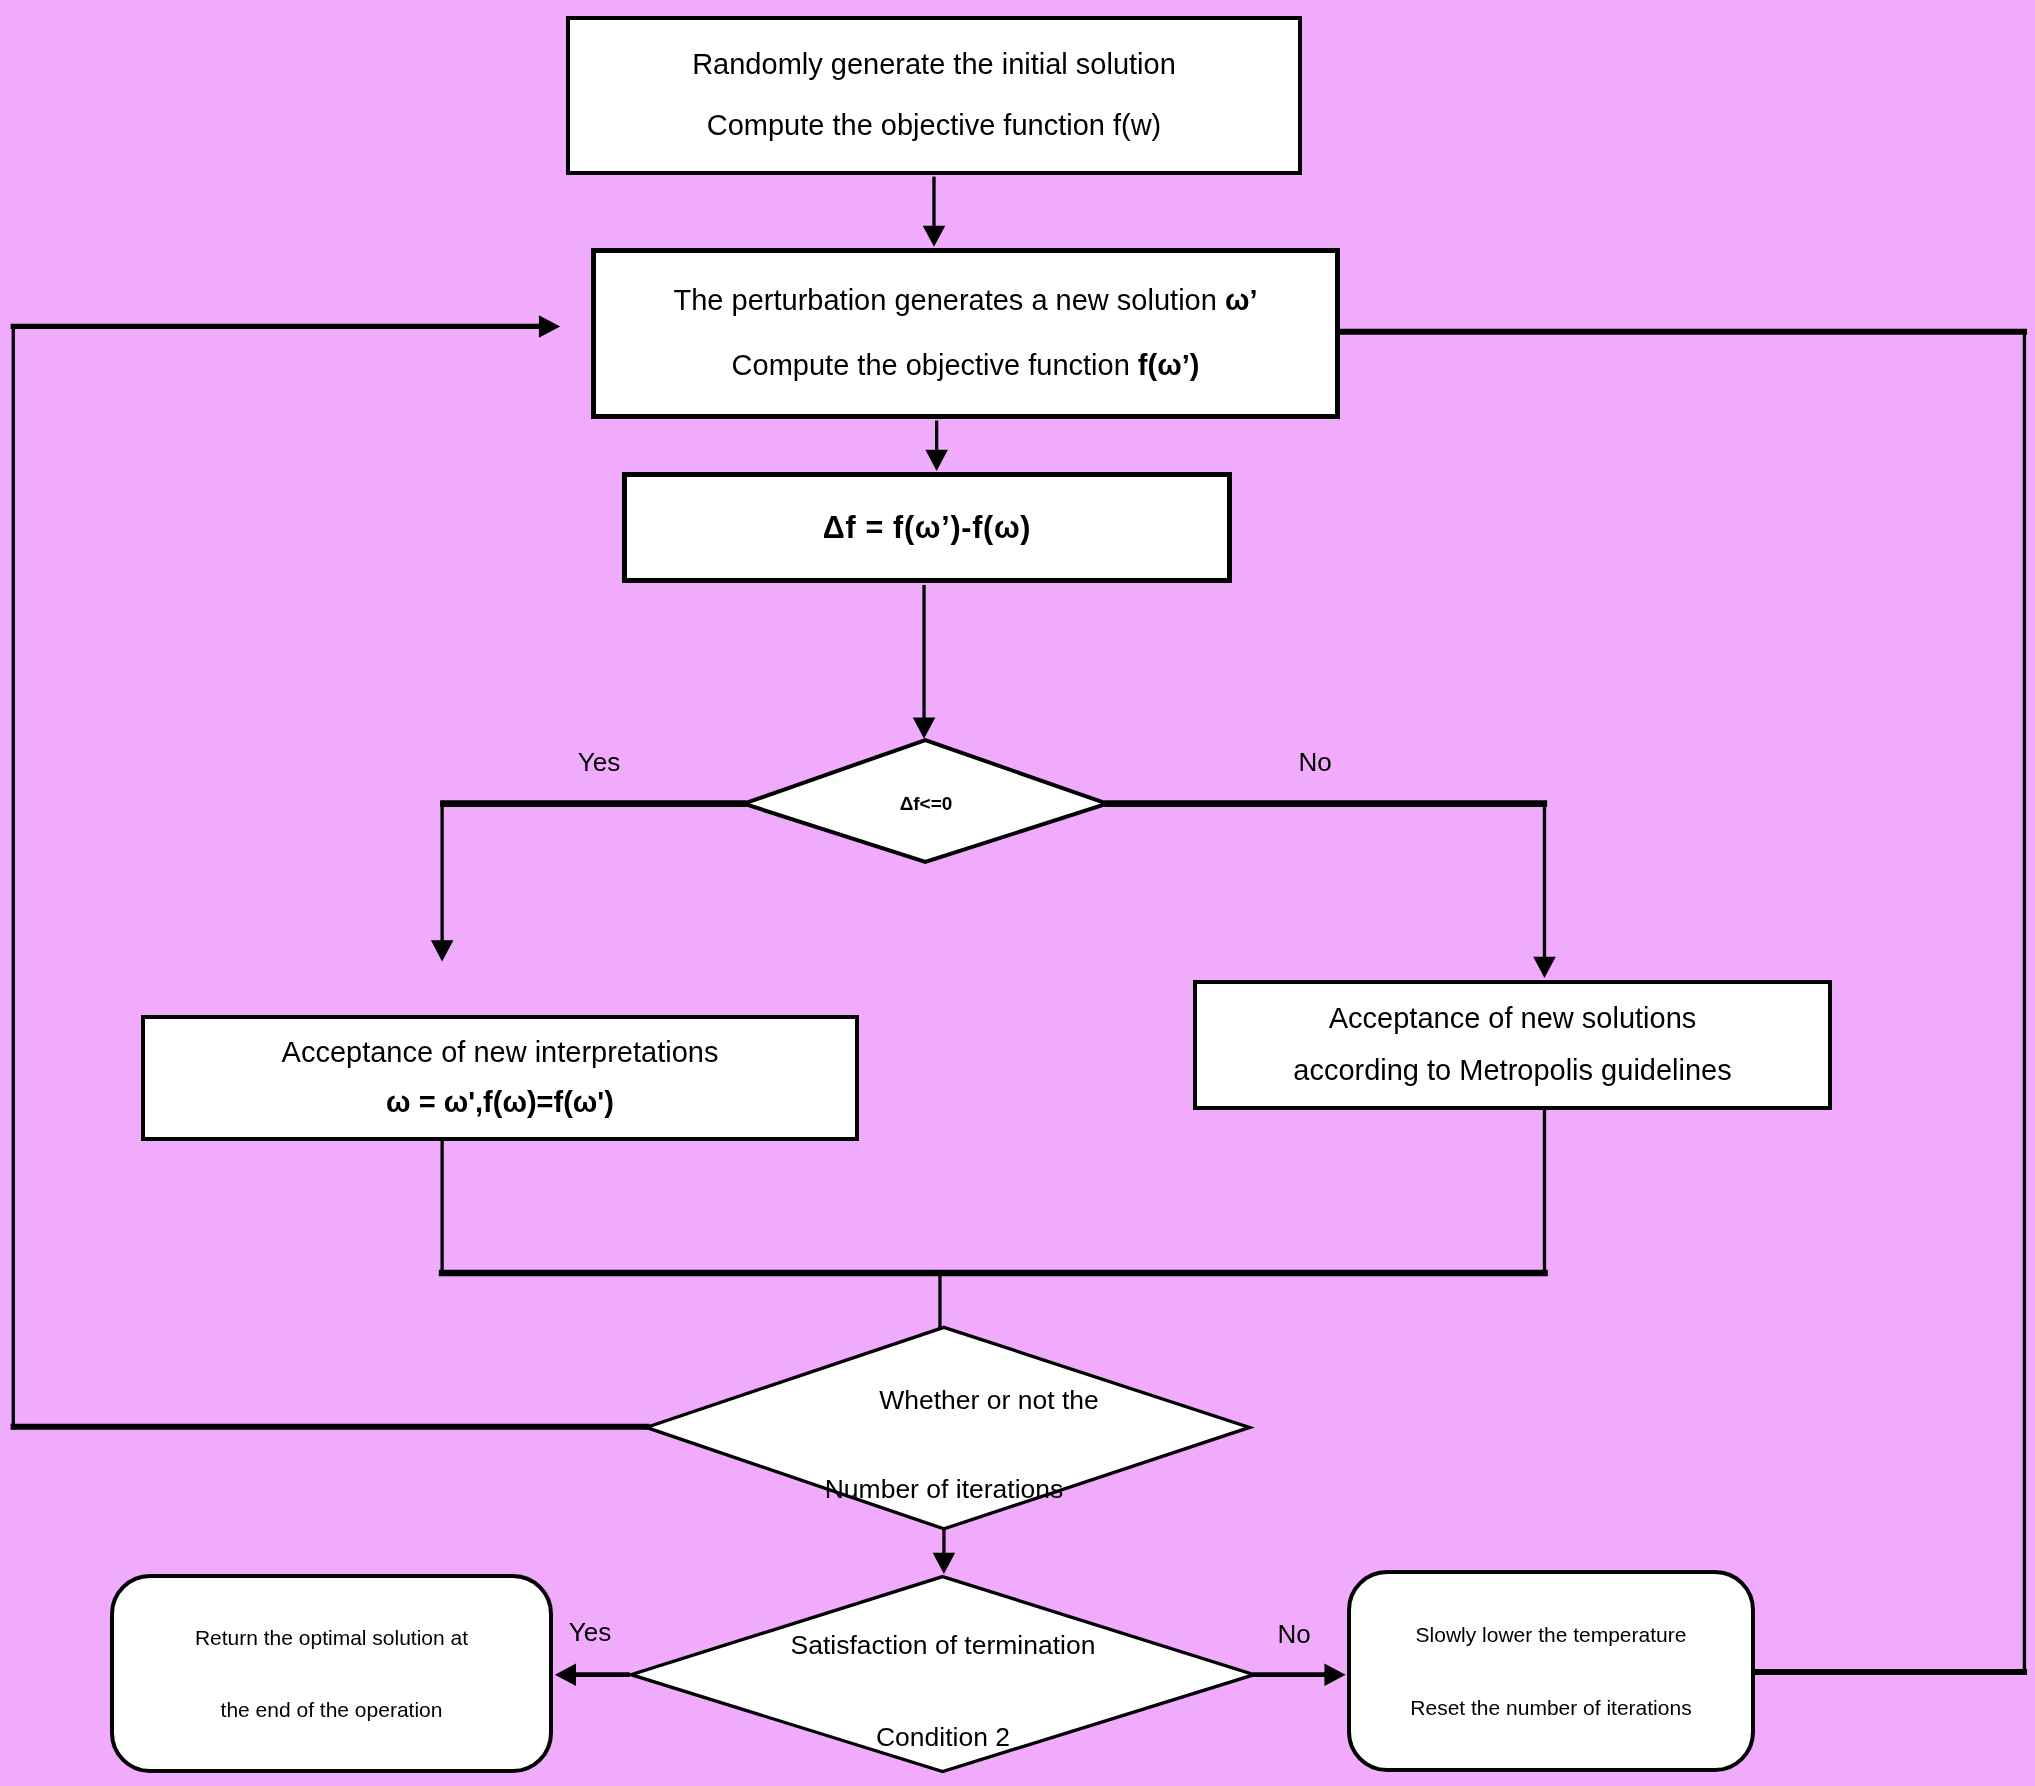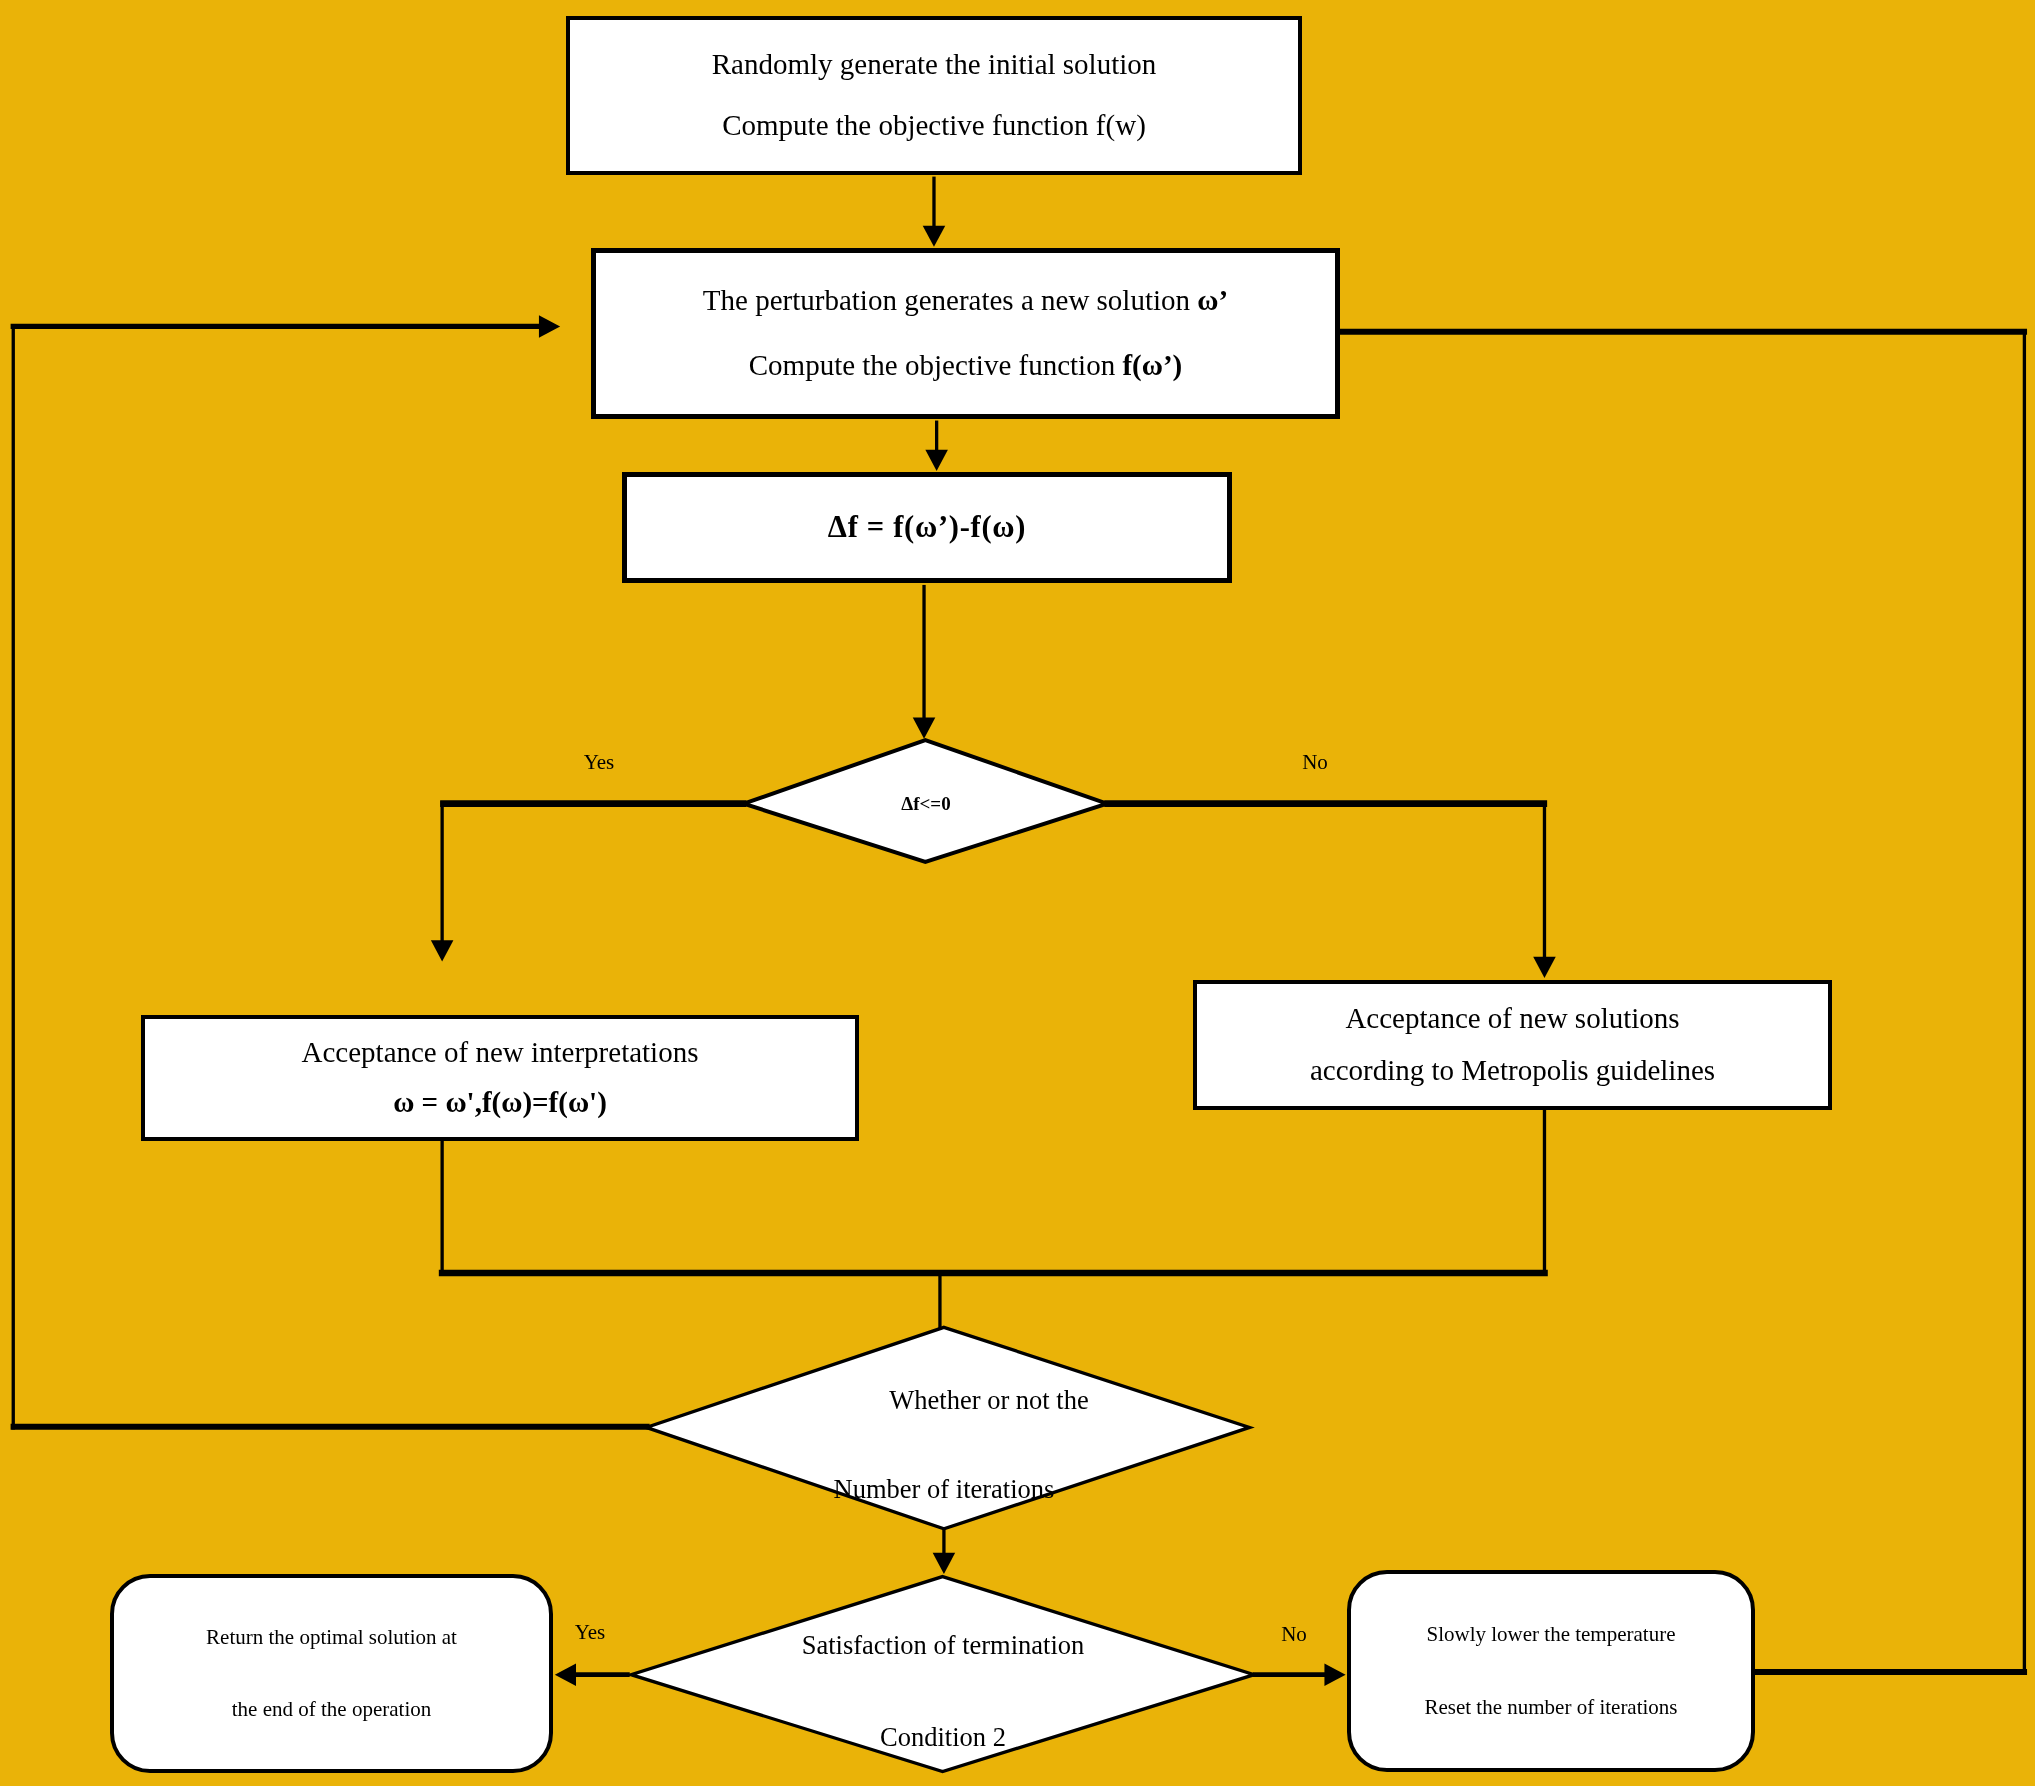--- a/index.html
+++ b/index.html
@@ -1,22 +1,22 @@
 <!DOCTYPE html>
 <html style="font-size:10.6px"><head>
 <meta charset="utf-8">
 <style>
   html, body { margin: 0; padding: 0; background: #ffffff; }
   .stage {
     position: relative;
     width: 2035px;
     height: 1787px;
-    background: #eab308;
+    background: #f0abfc;
     color: #000000;
-    font-family: Liberation Serif, serif;
+    font-family: Liberation Sans, sans-serif;
     overflow: hidden;
   }
   svg.wires {
     position: absolute;
     left: 0; top: 0;
     z-index: 1;
   }
   .node {
     position: absolute;
     box-sizing: border-box;
@@ -46,21 +46,21 @@
     white-space: nowrap;
     text-align: center;
     font-size: 26.5px;
   }
   .cond { font-size: 19px; font-weight: bold; }
   .elabel {
     position: absolute;
     z-index: 3;
     transform: translate(-50%, -50%);
     white-space: nowrap;
-    font-size: 21px;
+    font-size: 26px;
   }
 </style>
 </head>
 <body>
 
 <div class="stage">
 
   <svg class="wires" width="2035" height="1787" viewBox="0 0 3070 2695">
     <g stroke="#000000" fill="#000000">
 

